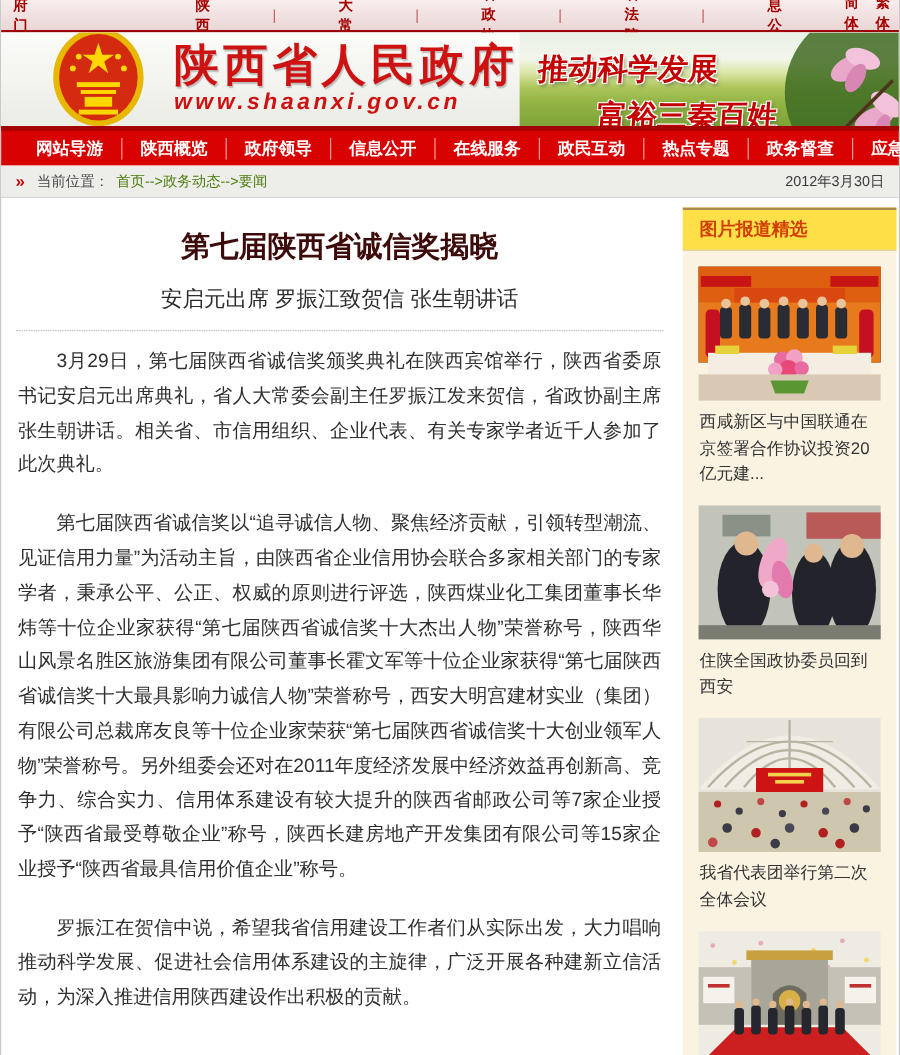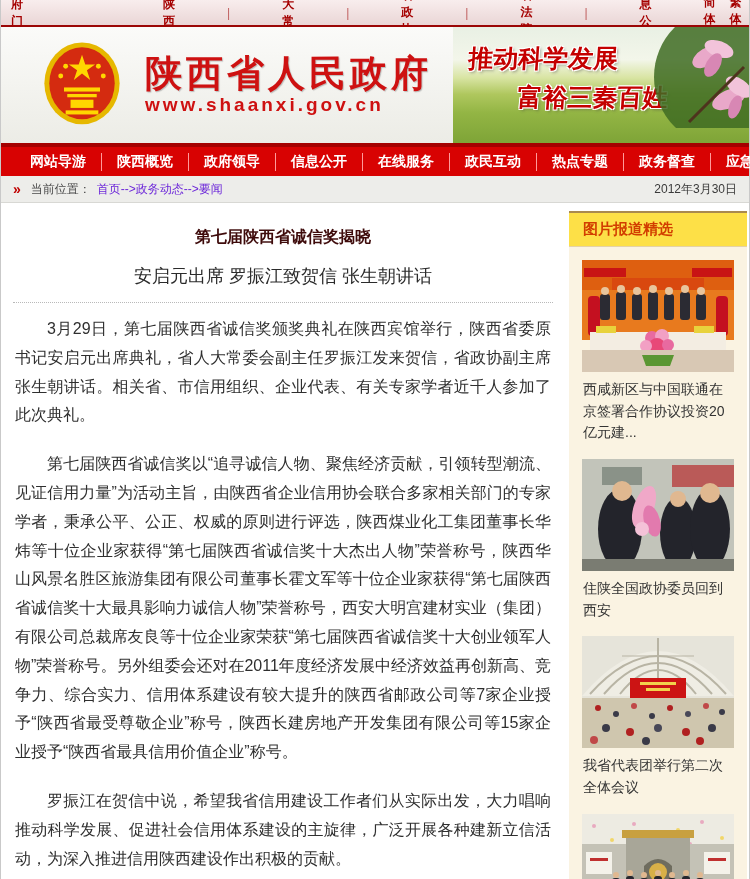--- a/index.html
+++ b/index.html
@@ -12,56 +12,56 @@
             background:linear-gradient(#F8EDED,#EAD6D6); border-bottom:2px solid #9B0606;
             font-size:12px; font-weight:bold; color:#A50000;gap:40px; }
   .topbar a { color:#A50000; text-decoration:none; }
   .topbar .main-portal { padding-right:26px; }
   .topbar .diag { width:2px; height:20px; background:#C9AFAF; transform:skewX(-28deg); margin-right:22px; }
   .topbar .tb-link { padding:0 12px; }
   .topbar .tb-sep { color:#C06060; font-weight:normal; }
   .topbar .versions { margin-left:auto; display:flex; gap:14px; }
 
   
-  .header { height:116px; position:relative; display:flex; overflow:hidden;
-            background:linear-gradient(to bottom,#FBFBF9,#ECECE6);gap:20px; }
+  .header { height:78px; position:relative; display:flex; overflow:hidden;
+            background:linear-gradient(to bottom,#FBFBF9,#ECECE6); }
   .header-left { flex:0 0 432px; display:flex; align-items:center; padding-left:40px; cursor:pointer; }
   .emblem { width:82px; height:90px; flex:0 0 auto; }
   .site-id { margin-left:22px; }
   .site-name { font-size:37px; font-weight:bold; color:#CE1111; letter-spacing:4px;
                text-shadow:1px 1px 1px rgba(120,120,120,.45); line-height:1.1; }
-  .site-url  { font-size:19px; font-weight:bold; color:#CE1111; letter-spacing:3px; margin-top:0; }
+  .site-url  { font-size:19px; font-weight:bold; color:#CE1111; letter-spacing:3px; margin-top:0;font-style:italic; }
   .header-right { flex:1; position:relative;
             background:linear-gradient(to bottom,#E9F0E4 0%,#F3F6EA 28%,#D8E4A2 44%,#AFC75E 58%,#93B544 74%,#7EA437 100%); }
   .slogan { position:absolute; top:12px; left:14px; font-size:25px; font-weight:bold; color:#C40000;
             text-shadow:-1px -1px 0 #FFF,1px -1px 0 #FFF,-1px 1px 0 #FFF,1px 1px 0 #FFF,2px 2px 3px rgba(60,60,60,.45);
             transform:skewX(-4deg); line-height:1.55; }
   .slogan .line2 { margin-left:52px; }
   .flowers { position:absolute; right:0; top:0; height:101px; }
 
   
   .nav { height:33px; background:#D80202; border-top:4px solid #A40000; display:flex; align-items:center; padding:0 21px 0 14px; }
   .nav-item { color:#FFFFFF; font-size:14px; font-weight:bold; text-decoration:none; padding:0 15px;
               border-right:1px solid #FF9A9A; cursor:pointer; white-space:nowrap; }
 
   
   .crumbbar { height:27px; background:#EDEDEA; border-bottom:1px solid #D8D8D4; display:flex; align-items:center;
               padding:0 12px; font-size:12px; color:#4A4A4A; }
   .crumb-arrows { color:#C00000; font-weight:bold; font-size:14px; margin-right:10px; }
   .crumb-label { margin-right:6px; }
-  .crumb-path { color:#6d28d9; text-decoration:none; cursor:pointer; }
+  .crumb-path { color:#4d7c0f; text-decoration:none; cursor:pointer; }
   .crumb-date { margin-left:auto; color:#3A3A3A; }
 
   
   .main { display:flex; align-items:flex-start; padding:8px 4px 0 6px; gap:10px; }
   .content { flex:0 0 552px; }
   .sidebar { flex:1; background:#FAF3E2; min-height:672px; }
 
   
-  .article-title { text-align:center; font-size:16px; font-weight:bold; color:#3E0B0B; margin:16px 0 16px; }
+  .article-title { text-align:center; font-size:24px; font-weight:bold; color:#3E0B0B; margin:16px 0 16px; }
   .article-subtitle { text-align:center; font-size:18px; color:#2B2B2B; margin-bottom:14px; }
   .dotted-rule { border-bottom:1px dotted #B9B9B9; margin:0 6px; }
   .meta { text-align:center; font-size:13px; color:#A15B5B; padding:8px 0 4px; }
   .meta span { margin:0 3px; }
   .meta .hot { color:#BE0000; font-weight:bold; cursor:pointer; }
   .meta .fsize { color:#BE0000; cursor:pointer; }
   .article-body { padding-top:12px; }
   .article-body p { font-size:16px; color:#2F2F2F; line-height:1.8; text-indent:2em; text-align:justify;
                     margin:0 8px 20px; }
 

